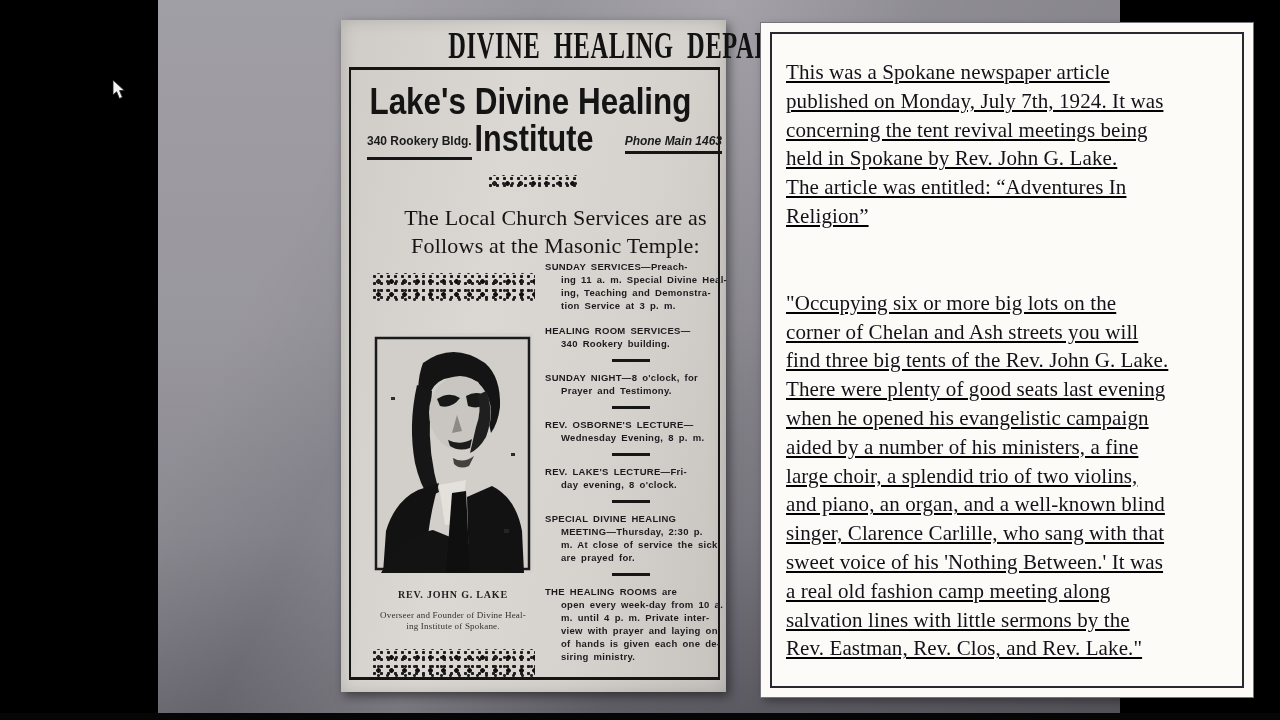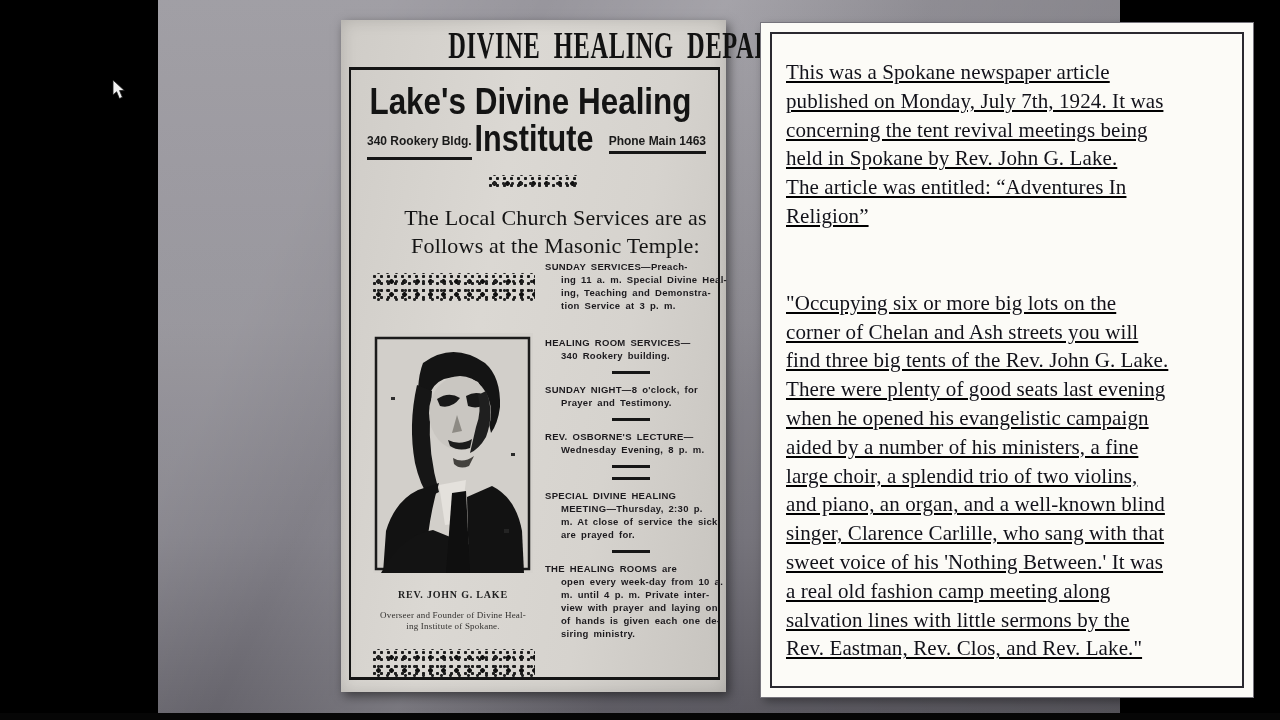--- a/index.html
+++ b/index.html
@@ -50,21 +50,21 @@
     font:bold 36px/38px "Liberation Sans", sans-serif; color:#141414;
   }
   .np-addr {
     left:26px; top:114px; font:bold 12px/14px "Liberation Sans", sans-serif;
     border-bottom:3px solid #161616; padding-bottom:9px; color:#1a1a1a;
   }
   .np-phone {
     left:452px; top:114px; font:bold 12px/14px "Liberation Sans", sans-serif;
     border-bottom:3px solid #161616; padding-bottom:3px; color:#1a1a1a;
   }
-  #paper .np-phone { left:auto; right:20px; }
+  #paper .np-phone { left:auto; right:4px;font-style:italic; }
 
   .lace {
     background-image:
       radial-gradient(circle, #1c1c1c 1.3px, rgba(0,0,0,0) 1.9px),
       radial-gradient(circle, #232323 1.2px, rgba(0,0,0,0) 1.8px),
       radial-gradient(circle, #101010 2px, rgba(0,0,0,0) 2.7px);
     background-size: 7px 7px, 9px 9px, 13px 13px;
     background-position: 0 0, 3px 4px, 1px 2px;
   }
   #ornament { left:331px; top:155px; width:92px; height:16px; }
@@ -87,21 +87,21 @@
     font:9px/10.5px "Liberation Serif", serif; color:#33312f; letter-spacing:0.2px;
   }
   #left-col .lace-bottom { margin-top:18px; }
 
   #right-col { left:204px; top:240px; width:172px; }
   .listing {
     white-space:pre; padding-left:16px; text-indent:-16px;
     font:bold 9.5px/13px "Liberation Sans", sans-serif; color:#1c1a1e;
     letter-spacing:0.3px; word-spacing:2px;
   }
-  .listing.first { margin-bottom:24px; }
+  .listing.first { margin-bottom:12px; }
   .dash { width:38px; height:3px; background:#161616; margin:9px auto; }
 
   
   #panel {
     left:603px; top:23px; width:492px; height:674px;
     background:#fcfbf7; box-shadow: 0 0 0 1px #76747c, 3px 4px 9px rgba(0,0,0,0.4);
   }
   #panel-inner {
     position:absolute; left:9px; top:9px; right:9px; bottom:9px;
     border:2px solid #2b2930; background:#fcfbf7;text-decoration:underline;
@@ -179,20 +179,22 @@
 tion Service at 3 p. m.</div>
       <div class="listing">HEALING ROOM SERVICES—
 340 Rookery building.</div>
       <div class="dash"></div>
       <div class="listing">SUNDAY NIGHT—8 o'clock, for
 Prayer and Testimony.</div>
       <div class="dash"></div>
       <div class="listing">REV. OSBORNE'S LECTURE—
 Wednesday Evening, 8 p. m.</div>
       <div class="dash"></div>
+      <div class="listing">REV. LAKE'S LECTURE—Fri-
+day evening, 8 o'clock.</div>
       <div class="dash"></div>
       <div class="listing">SPECIAL DIVINE HEALING
 MEETING—Thursday, 2:30 p.
 m. At close of service the sick
 are prayed for.</div>
       <div class="dash"></div>
       <div class="listing">THE HEALING ROOMS are
 open every week-day from 10 a.
 m. until 4 p. m. Private inter-
 view with prayer and laying on

